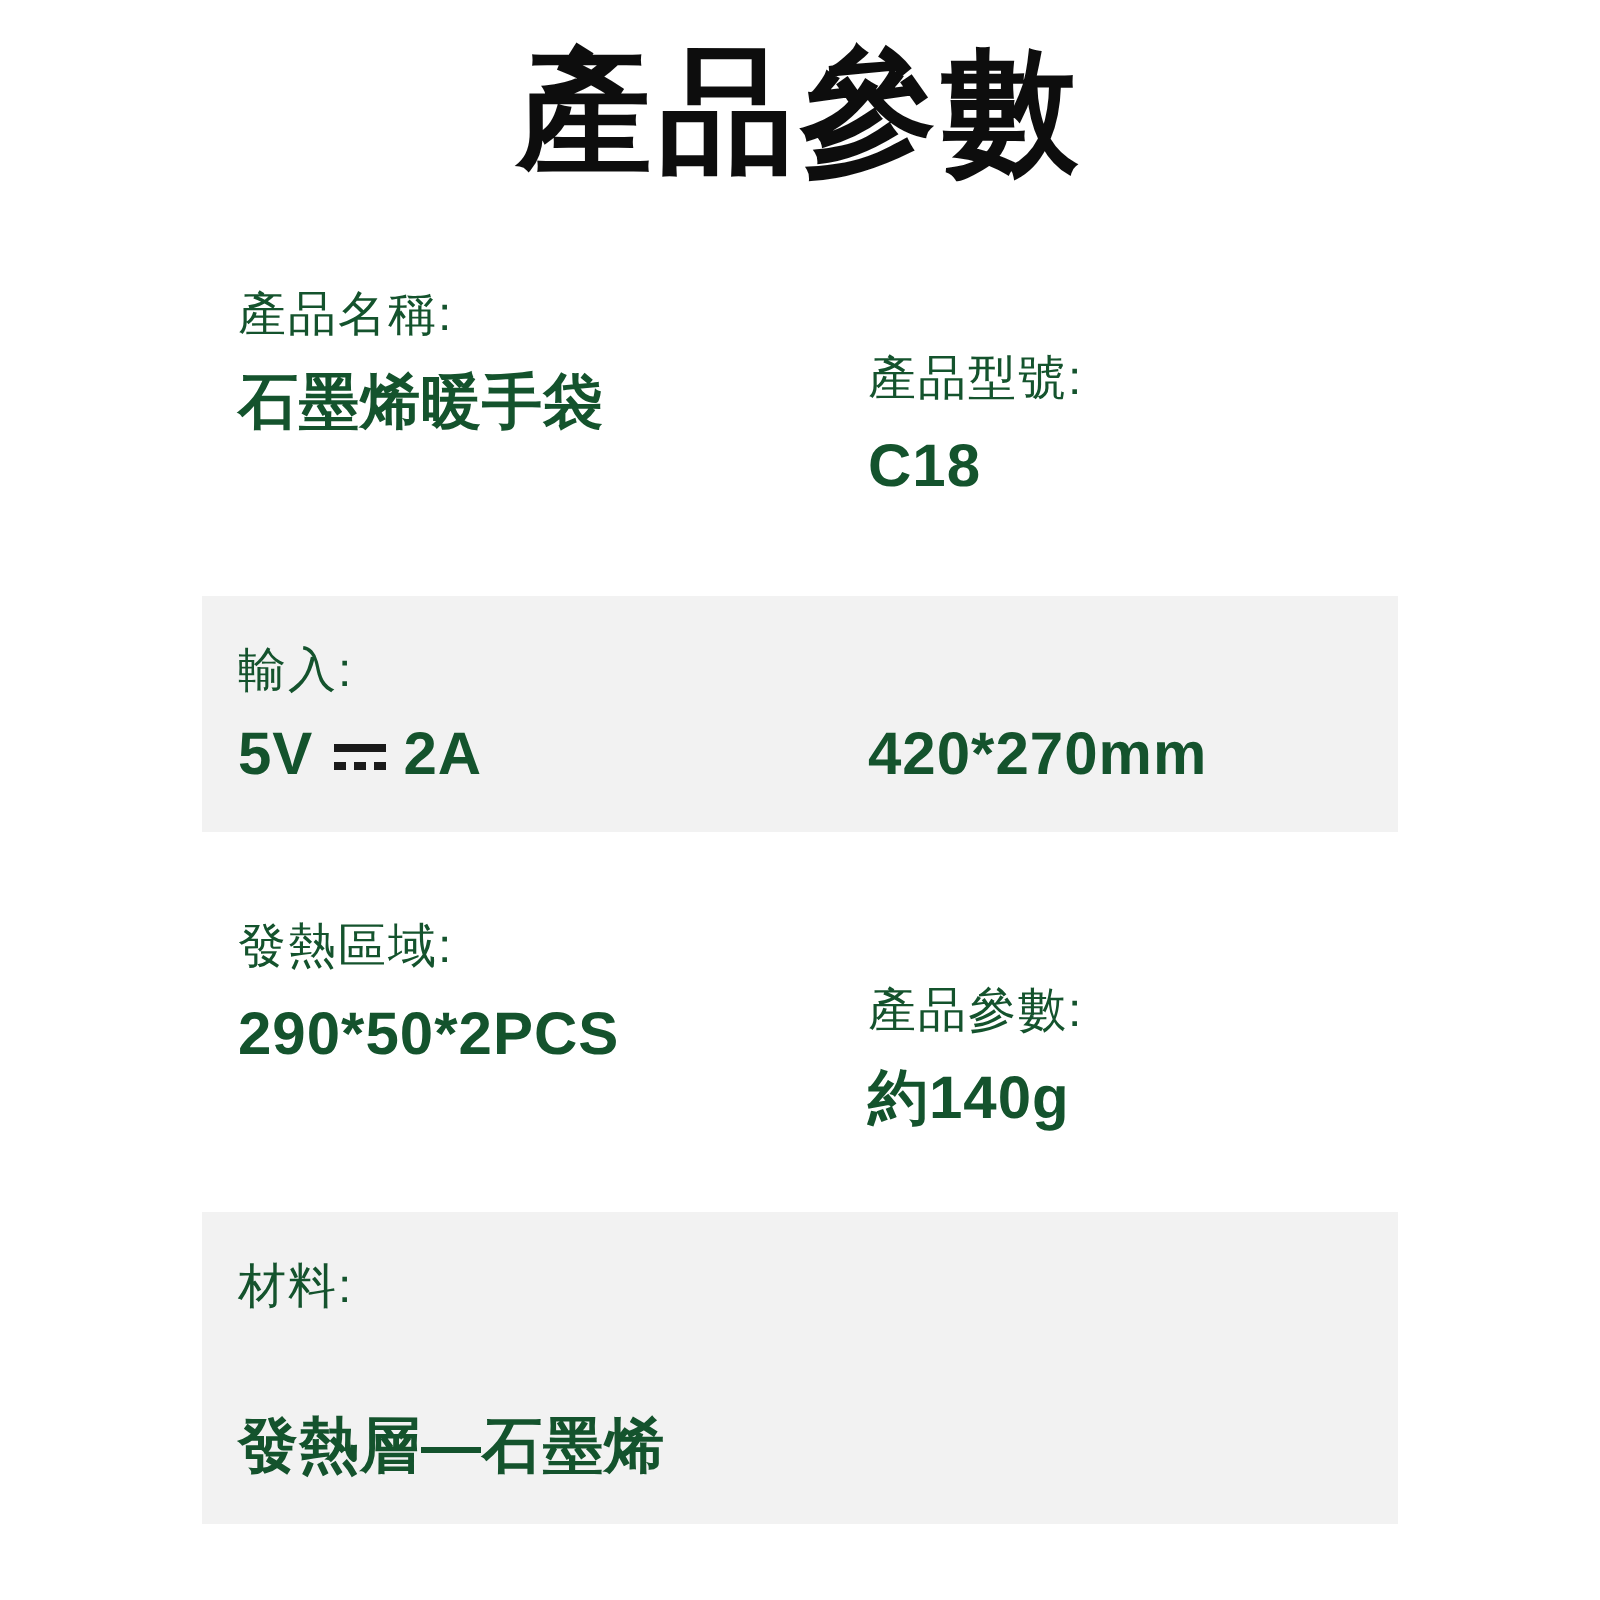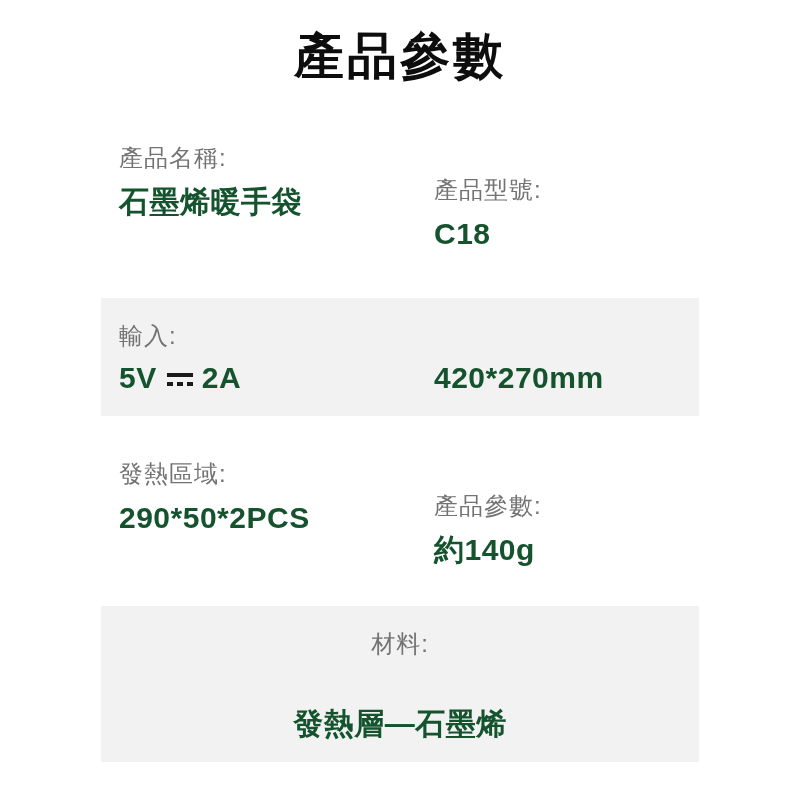--- a/index.html
+++ b/index.html
@@ -4,35 +4,35 @@
 <style>
   html,body{margin:0;padding:0;}
   body{
     width:800px;height:800px;background:#ffffff;
     font-family:"Liberation Sans","DejaVu Sans",sans-serif;
     color:#1a1a1a;overflow:hidden;
   }
   .page{width:800px;height:800px;position:relative;}
   .page-title{
     margin:26px 0 0;text-align:center;
-    font-size:50px;font-weight:700;line-height:60px;color:#0d0d0d;
+    font-size:68px;font-weight:700;line-height:60px;color:#0d0d0d;
     letter-spacing:3px;
   }
   .band{margin:0 101px;padding:0 18px;}
   .band.gray{background:#f2f2f2;padding-top:22px;padding-bottom:18px;}
   .row1{margin-top:56px;}
   .row2{margin-top:44px;}
   .row3{margin-top:42px;}
-  .row4{margin-top:36px;text-align:center;}
+  .row4{margin-top:36px;}
   .row5{margin-top:40px;}
   .cols{display:flex;align-items:flex-start;}
   .cell-left{width:315px;flex:none;}
   .cell-right{flex:1;margin-top:32px;}
   .spec-label{
-    font-size:24px;line-height:32px;color:#737373;
+    font-size:24px;line-height:32px;color:#14532d;
     letter-spacing:1px;
   }
   .spec-value{
     font-size:30px;line-height:40px;font-weight:700;color:#14532d;
     margin-top:8px;letter-spacing:0.5px;white-space:nowrap;
   }
   .band.gray .spec-value{margin-top:6px;}
   .values-line{margin-top:6px;}
   .values-line .spec-value{margin-top:0;}
   .std-value{

